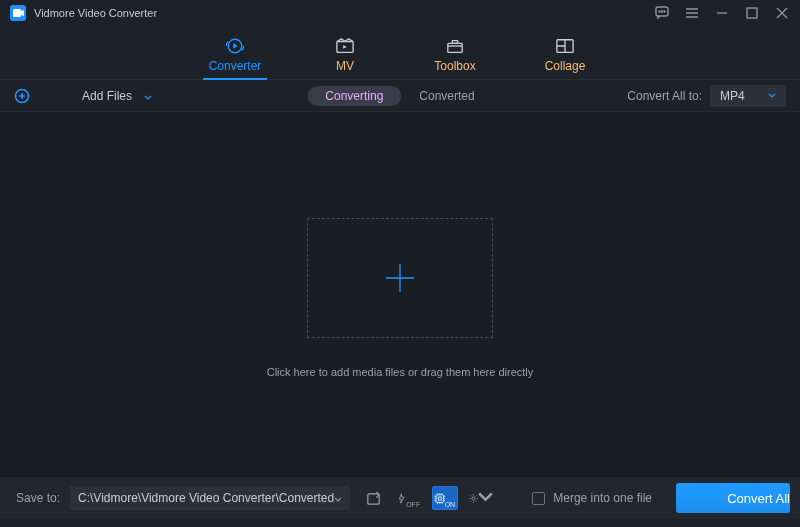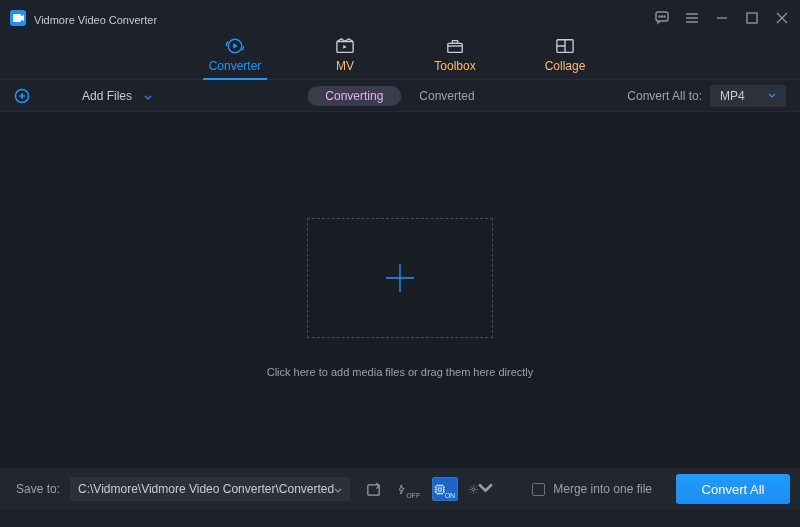--- a/index.html
+++ b/index.html
@@ -10,21 +10,21 @@
       font-family: -apple-system, "Segoe UI", Arial, sans-serif;
       font-size: 12px;
       color: #9aa0aa;
       overflow: hidden;
       position: relative;
     }
     
     .titlebar {
       height: 26px;
       display: flex;
-      align-items: flex-end;
+      align-items: center;
       padding: 0 10px;
       background: #1d2129;
     }
     .titlebar .logo {
       width: 16px; height: 16px; margin-right: 8px;
       background: #1e90ff; border-radius: 3px;
       display:flex;align-items:center;justify-content:center;
     }
     .titlebar .title { font-size: 11px; color:#c7ccd3; }
     .winbtns { margin-left: auto; display: flex; gap: 14px; align-items:center; }
@@ -101,21 +101,21 @@
       width:186px; height:120px;
       border:1.4px dashed #484d58;
       display:flex; align-items:center; justify-content:center;
       cursor:pointer;
     }
     .dropbox svg { width:40px; height:40px; }
     .droptext { color:#9aa0aa; font-size:11px; }
 
     
     .bottombar {
-      position:absolute; bottom:17px; left:0; right:0;
+      position:absolute; bottom:8px; left:0; right:0;
       height:42px; background:#22262f;
       display:flex; align-items:center; padding:0 10px 0 16px;
       gap:10px; font-size:12px;
     }
     .saveto-lbl { color:#9aa0aa; }
     .path-select {
       background:#2b303b; padding:0 8px; height:24px;
       display:flex; align-items:center; justify-content:space-between;
       min-width:230px; color:#c7ccd3; cursor:pointer;
     }
@@ -130,21 +130,21 @@
     .merge {
       margin-left:auto; display:flex; align-items:center; gap:8px; cursor:pointer;
     }
     .merge .chk {
       width:13px; height:13px; border:1.2px solid #6a707c; border-radius:2px;
     }
     .convertall-btn {
       margin-left:14px; height:30px; min-width:114px;
       background:linear-gradient(to bottom,#1e9bff,#1e8ef0);
       color:#fff; border-radius:3px; display:flex;
-      align-items:center; justify-content:center; cursor:pointer;
+      align-items:center; justify-content:flex-end; cursor:pointer;
       font-size:13px;
     }
     .sub{font-size:7px;line-height:1;}
   </style>
 </head>
 <body>
 
 <div class="titlebar">
   <div class="logo">
     <svg viewBox="0 0 16 16">

